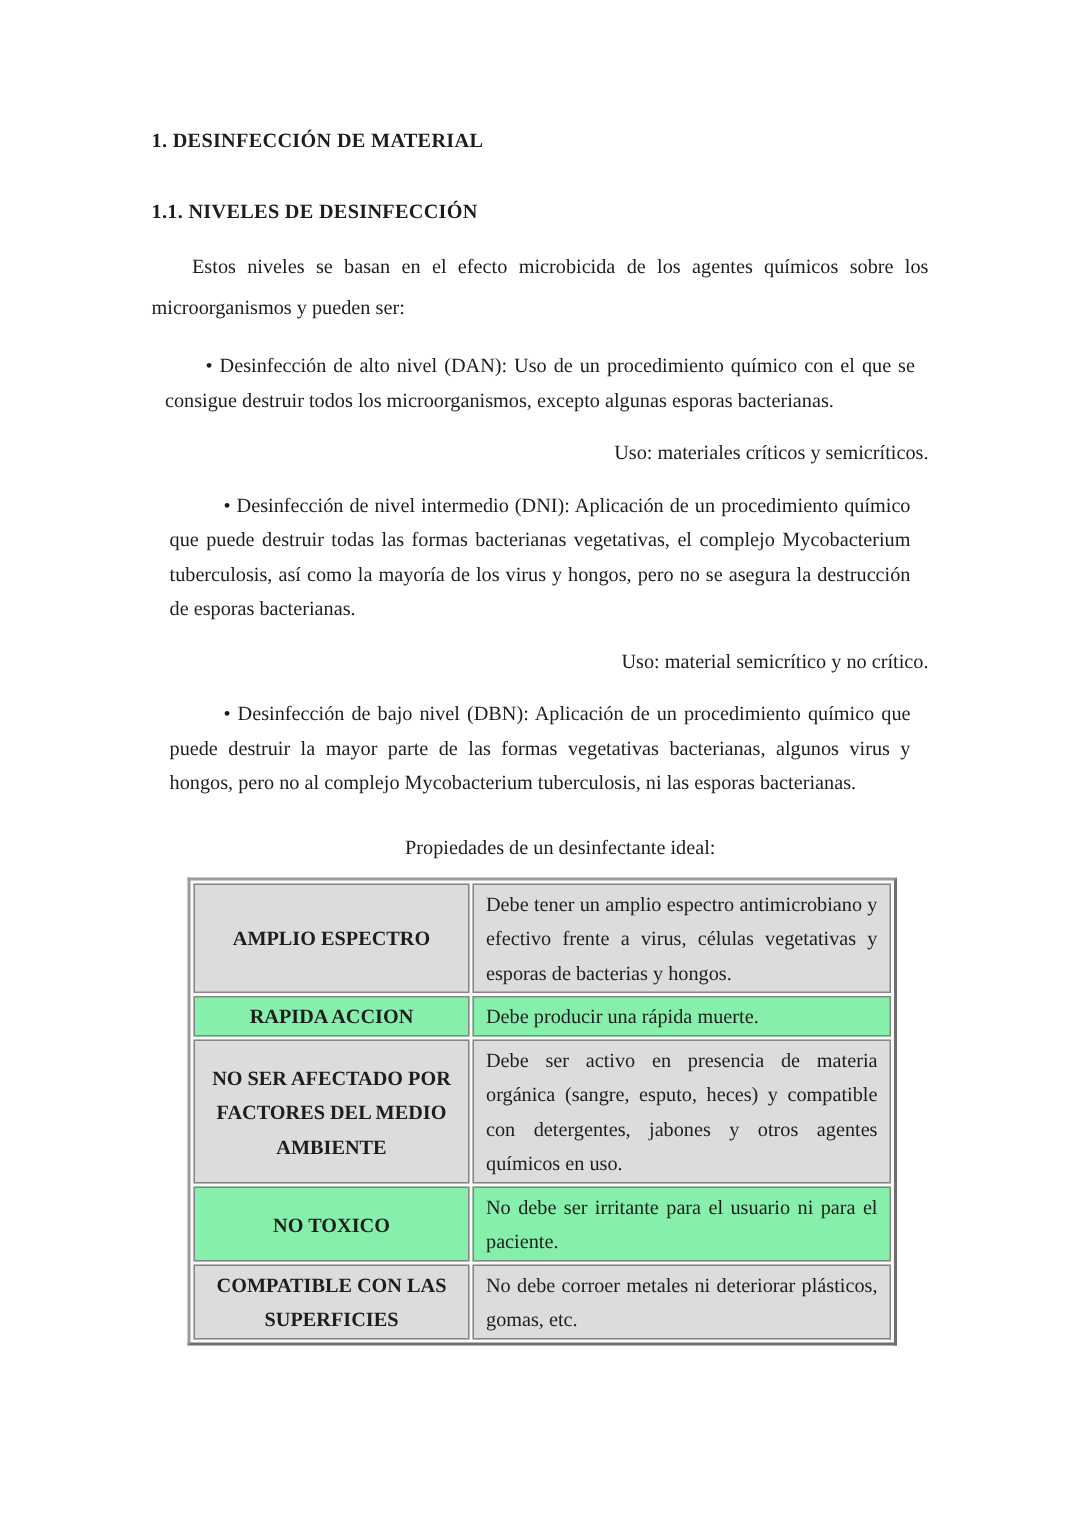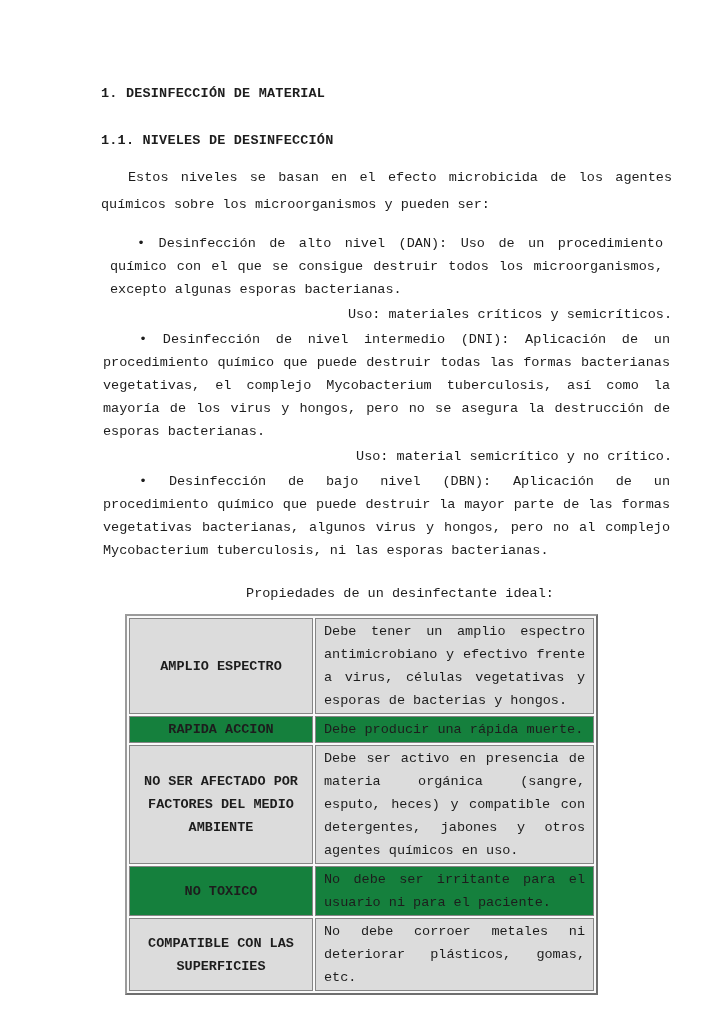--- a/index.html
+++ b/index.html
@@ -6,43 +6,43 @@
     margin: 0;
     padding: 0;
     background: #ffffff;
   }
   .page {
     position: relative;
     box-sizing: border-box;
     width: 720px;
     height: 1019px;
     background: #ffffff;
-    padding: 82px 48px 0 101px;
-    font-family: Liberation Mono, monospace;
+    padding: 82px 101px 0 101px;
+    font-family: Liberation Serif, serif;
     font-size: 13.5px;
     line-height: 23px;
     color: #1d1d1d;
     overflow: hidden;
   }
   .h-section, .h-subsection {
     font-size: 13.5px;
     font-weight: bold;
     margin: 0;
     letter-spacing: 0.2px;
   }
   .h-section    { margin-bottom: 24px; }
   .h-subsection { margin-bottom: 12px; }
   .intro {
     margin: 0 0 14px 0;
     text-indent: 27px;
     text-align: justify;
     line-height: 27px;
   }
   .bullet {
-    margin: 2px;
+    margin: 12px;
     text-align: justify;
     text-indent: 36px;
   }
   .bullet.inset {
     margin-left: 9px;
     margin-right: 9px;
     text-indent: 27px;
   }
   .uso {
     margin: 0 0 0 38px;
@@ -73,21 +73,21 @@
   }
   td.prop {
     width: 166px;
     font-weight: bold;
     text-align: center;
   }
   td.desc {
     text-align: justify;
   }
   tr.shaded td { background: #dcdcdc; }
-  tr.light  td { background: #15803d; }
+  tr.light  td { background: #86efac; }
 </style>
 </head>
 <body>
 
 <div class="page">
 
   <p class="h-section">1. DESINFECCIÓN DE MATERIAL</p>
 
   <p class="h-subsection">1.1. NIVELES DE DESINFECCIÓN</p>
 

